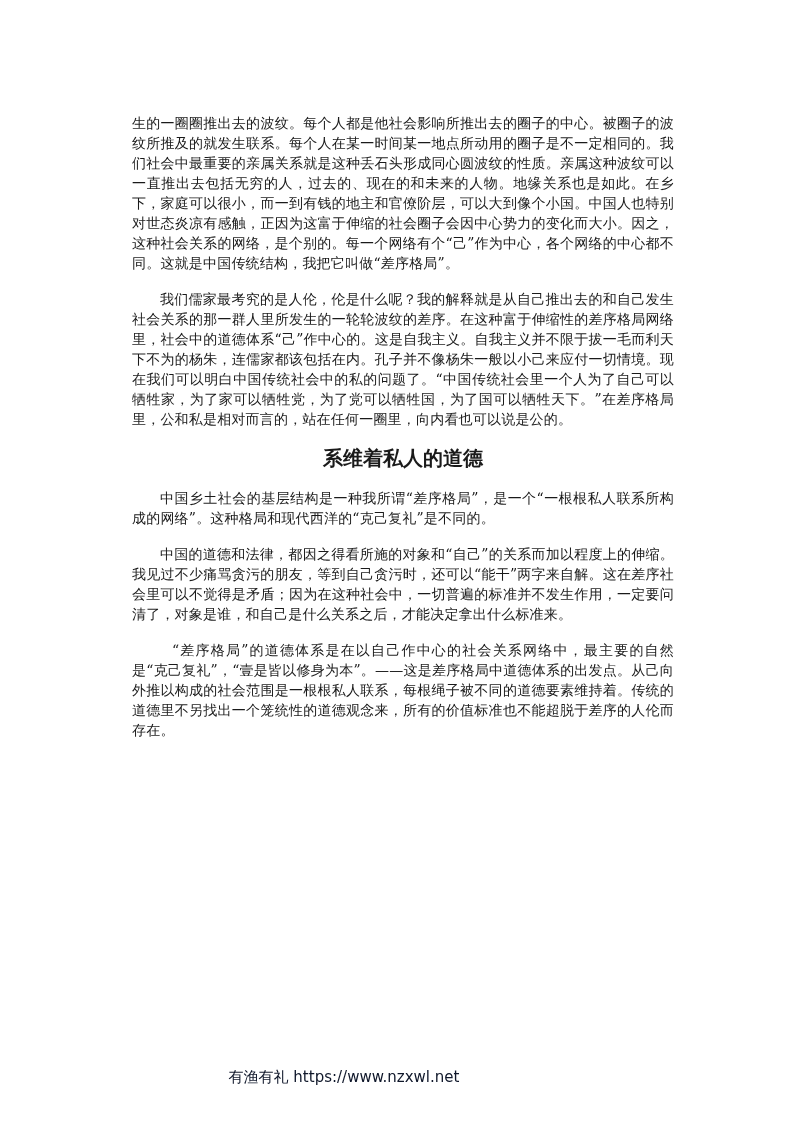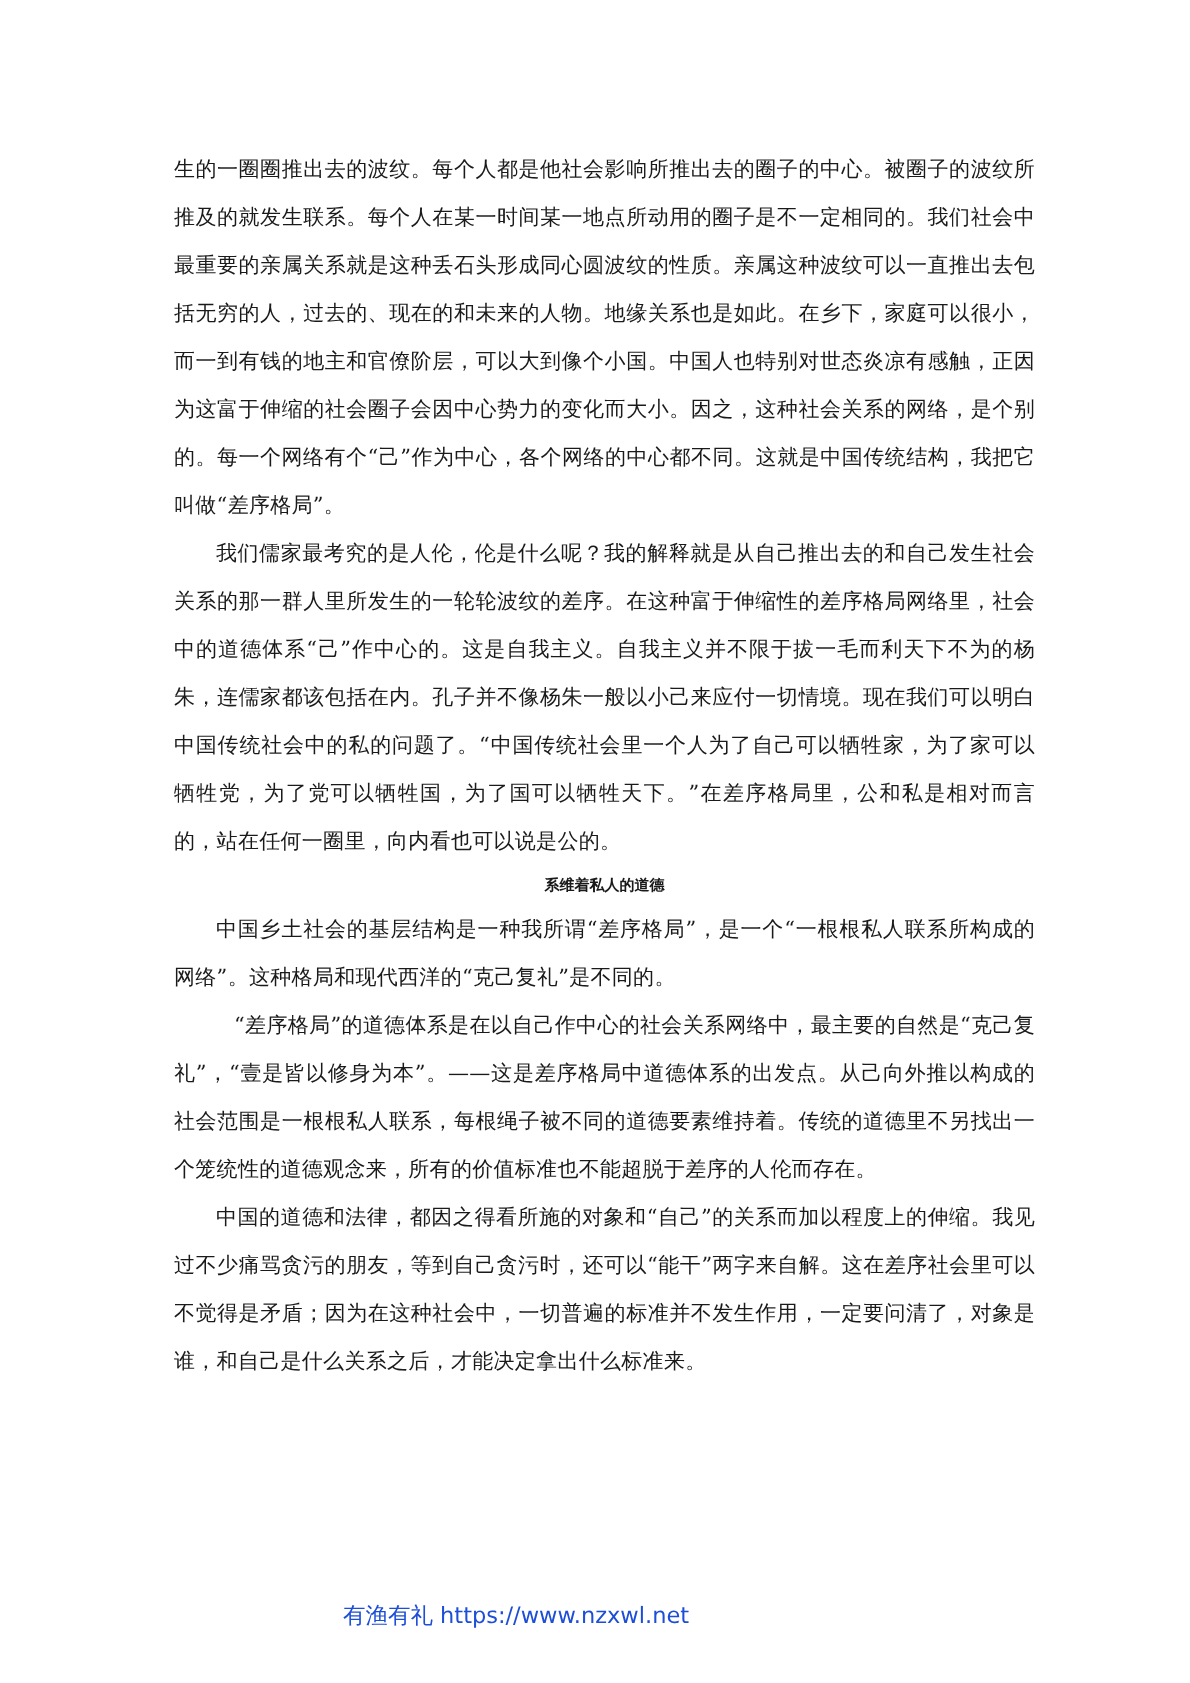--- a/index.html
+++ b/index.html
@@ -15,57 +15,57 @@
       font-family: "DejaVu Serif", "Liberation Serif", serif;
       color: #1a1a1a;
     }
     .page {
       position: absolute;
       left: 116px;
       top: 97px;
       width: 574px;
     }
     .para {
-      margin: 0;
+      margin: 16px;
       font-size: 14px;
-      line-height: 32px;
+      line-height: 20px;
       text-align: justify;
       text-justify: inter-ideograph;
       letter-spacing: 0.2px;
     }
     .indent {
       text-indent: 28px;
     }
     .indent-wide {
       text-indent: 40px;
     }
     .heading {
       margin: 0;
-      font-size: 10px;
+      font-size: 20px;
       line-height: 27.3px;
       text-align: center;
       font-weight: bold;
       font-family: "DejaVu Sans", "Liberation Sans", sans-serif;
     }
     .footer {
       position: absolute;
       left: 0;
       width: 688px;
       top: 1068px;
       text-align: center;
       font-family: "DejaVu Sans", "Liberation Sans", sans-serif;
       font-size: 15px;
-      color: #1d4ed8;
+      color: #0f172a;
     }
   </style>
 </head>
 <body>
 
 <div class="page">
   <p class="para">生的一圈圈推出去的波纹。每个人都是他社会影响所推出去的圈子的中心。被圈子的波纹所推及的就发生联系。每个人在某一时间某一地点所动用的圈子是不一定相同的。我们社会中最重要的亲属关系就是这种丢石头形成同心圆波纹的性质。亲属这种波纹可以一直推出去包括无穷的人，过去的、现在的和未来的人物。地缘关系也是如此。在乡下，家庭可以很小，而一到有钱的地主和官僚阶层，可以大到像个小国。中国人也特别对世态炎凉有感触，正因为这富于伸缩的社会圈子会因中心势力的变化而大小。因之，这种社会关系的网络，是个别的。每一个网络有个“己”作为中心，各个网络的中心都不同。这就是中国传统结构，我把它叫做“差序格局”。</p>
   <p class="para indent">我们儒家最考究的是人伦，伦是什么呢？我的解释就是从自己推出去的和自己发生社会关系的那一群人里所发生的一轮轮波纹的差序。在这种富于伸缩性的差序格局网络里，社会中的道德体系“己”作中心的。这是自我主义。自我主义并不限于拔一毛而利天下不为的杨朱，连儒家都该包括在内。孔子并不像杨朱一般以小己来应付一切情境。现在我们可以明白中国传统社会中的私的问题了。“中国传统社会里一个人为了自己可以牺牲家，为了家可以牺牲党，为了党可以牺牲国，为了国可以牺牲天下。”在差序格局里，公和私是相对而言的，站在任何一圈里，向内看也可以说是公的。</p>
   <h2 class="heading">系维着私人的道德</h2>
   <p class="para indent">中国乡土社会的基层结构是一种我所谓“差序格局”，是一个“一根根私人联系所构成的网络”。这种格局和现代西洋的“克己复礼”是不同的。</p>
+  <p class="para indent">中国的道德和法律，都因之得看所施的对象和“自己”的关系而加以程度上的伸缩。我见过不少痛骂贪污的朋友，等到自己贪污时，还可以“能干”两字来自解。这在差序社会里可以不觉得是矛盾；因为在这种社会中，一切普遍的标准并不发生作用，一定要问清了，对象是谁，和自己是什么关系之后，才能决定拿出什么标准来。</p>
   <p class="para indent-wide">“差序格局”的道德体系是在以自己作中心的社会关系网络中，最主要的自然是“克己复礼”，“壹是皆以修身为本”。——这是差序格局中道德体系的出发点。从己向外推以构成的社会范围是一根根私人联系，每根绳子被不同的道德要素维持着。传统的道德里不另找出一个笼统性的道德观念来，所有的价值标准也不能超脱于差序的人伦而存在。</p>
-  <p class="para indent">中国的道德和法律，都因之得看所施的对象和“自己”的关系而加以程度上的伸缩。我见过不少痛骂贪污的朋友，等到自己贪污时，还可以“能干”两字来自解。这在差序社会里可以不觉得是矛盾；因为在这种社会中，一切普遍的标准并不发生作用，一定要问清了，对象是谁，和自己是什么关系之后，才能决定拿出什么标准来。</p>
 </div>
 
 <div class="footer">有渔有礼 https://www.nzxwl.net</div>
 
 </body></html>

